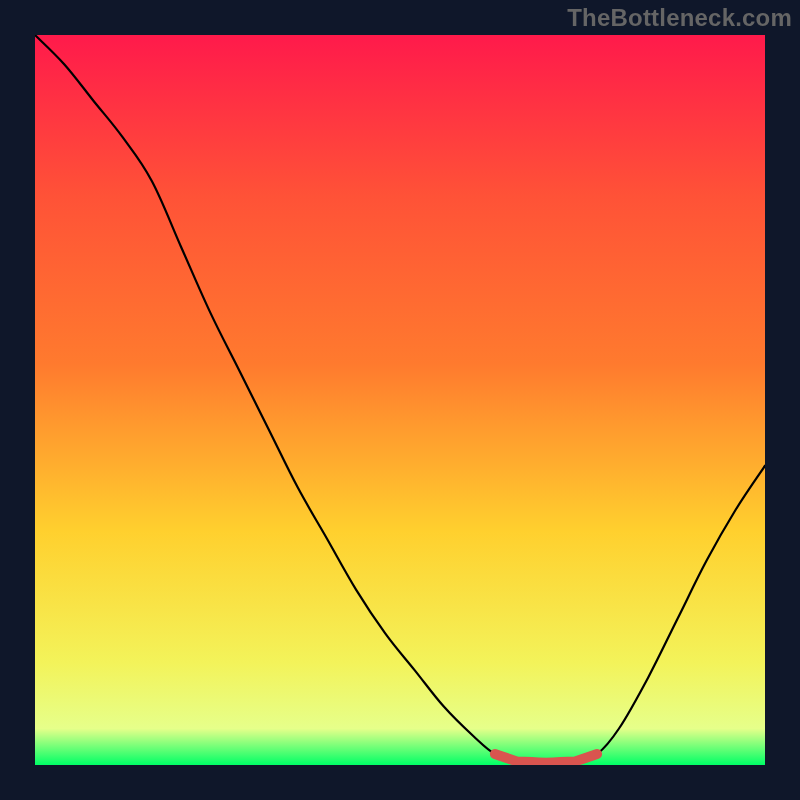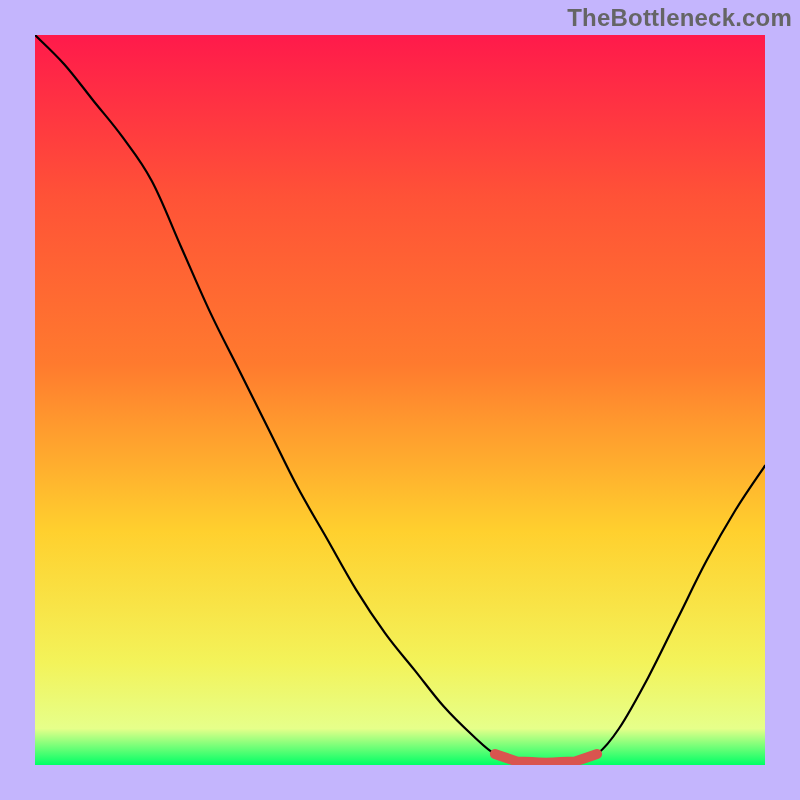--- a/index.html
+++ b/index.html
@@ -1,21 +1,21 @@
 <!DOCTYPE html>
 <html><head>
 <meta charset="utf-8">
 <style>
   * { margin: 0; padding: 0; box-sizing: border-box; }
   html, body { width: 800px; height: 800px; overflow: hidden; background: #000; }
   .frame {
     position: relative;
     width: 800px;
     height: 800px;
-    background: #c4b5fd;
+    background: #0f172a;
   }
   .watermark {
     position: absolute;
     top: 4px;
     right: 8px;
     font-family: Arial, Helvetica, sans-serif;
     font-size: 24px;
     font-weight: 600;
     color: #656565;
     letter-spacing: 0.2px;

